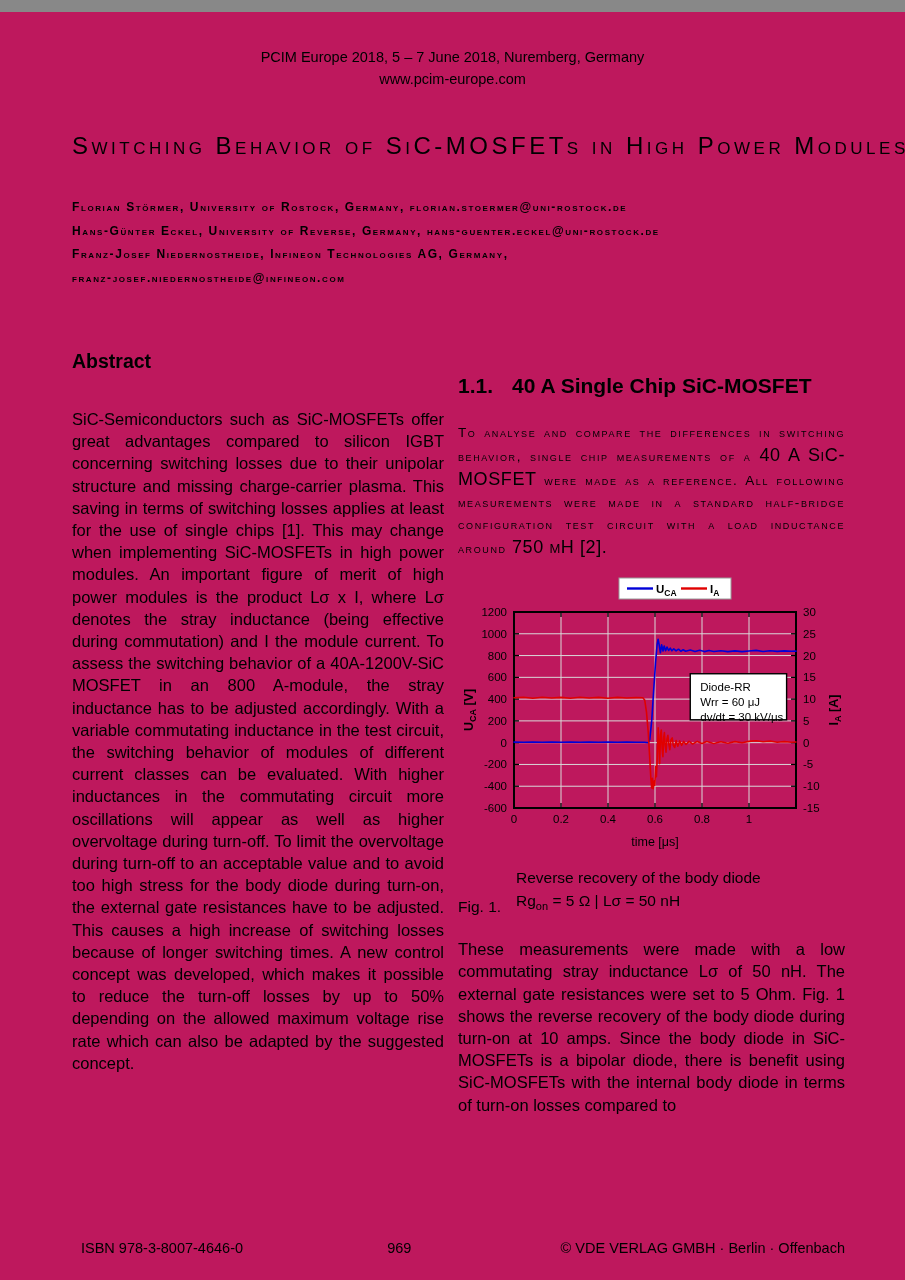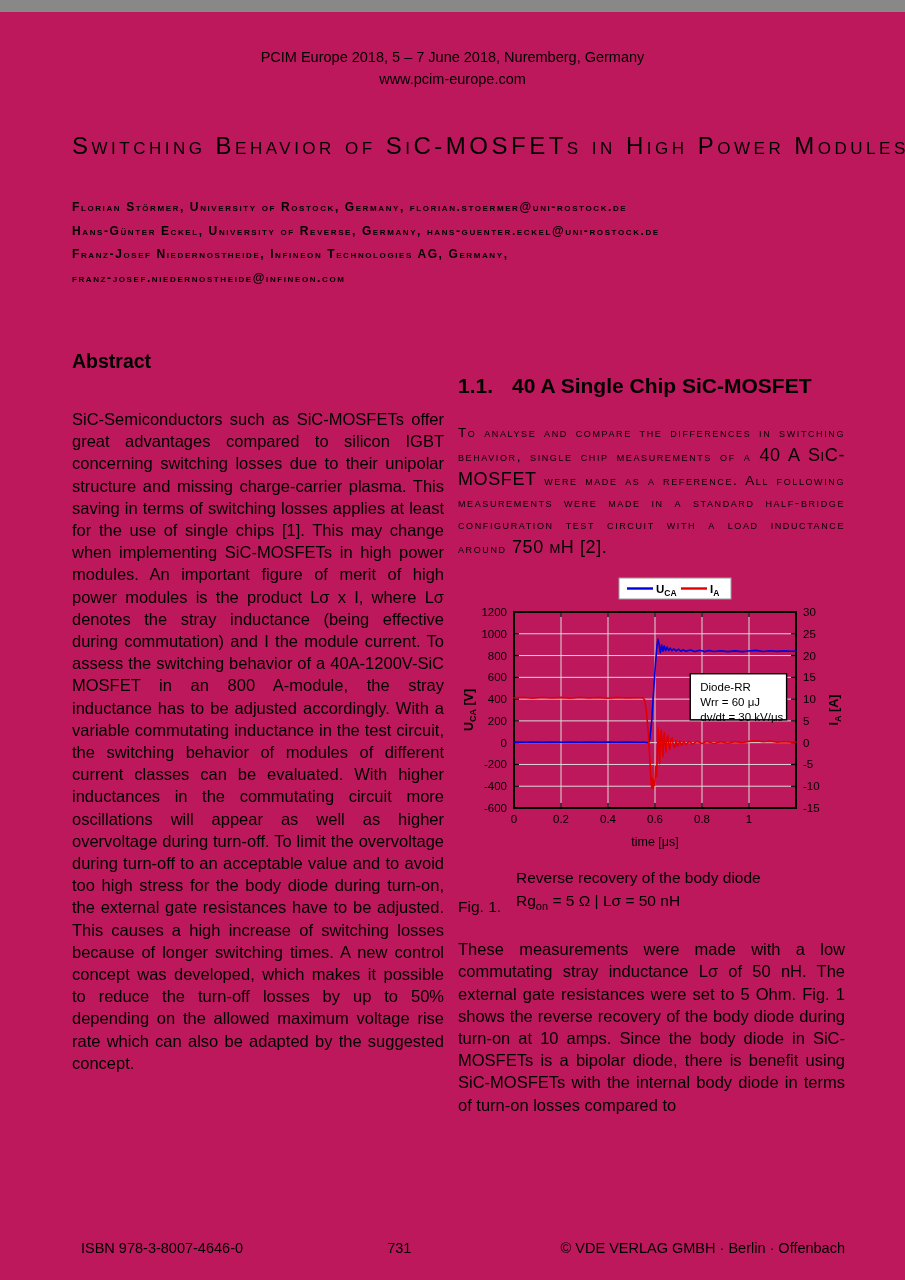--- a/index.html
+++ b/index.html
@@ -185,17 +185,17 @@
         </div>
       </div>
 
       <p class="bodytext after-fig">These measurements were made with a low commutating stray inductance Lσ of 50 nH. The external gate resistances were set to 5 Ohm. Fig. 1 shows the reverse recovery of the body diode during turn-on at 10 amps. Since the body diode in SiC-MOSFETs is a bipolar diode, there is benefit using SiC-MOSFETs with the internal body diode in terms of turn-on losses compared to</p>
     </div>
 
   </div>
 
   <div class="footer">
     <span class="f-left">ISBN 978-3-8007-4646-0</span>
-    <span class="f-center">731</span>
+    <span class="f-center">969</span>
     <span class="f-right">© VDE VERLAG GMBH · Berlin · Offenbach</span>
   </div>
 
 </div>
 
 </body></html>

